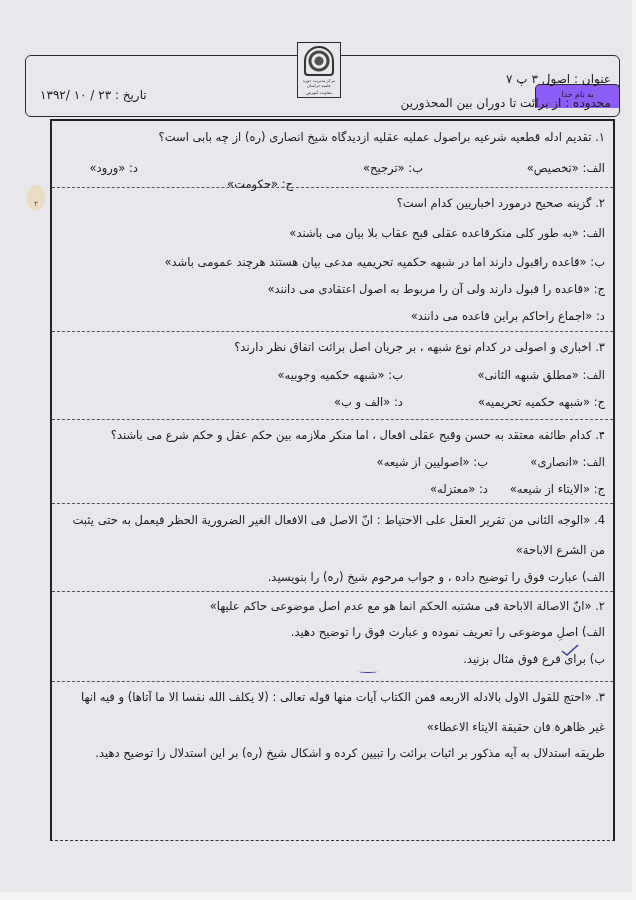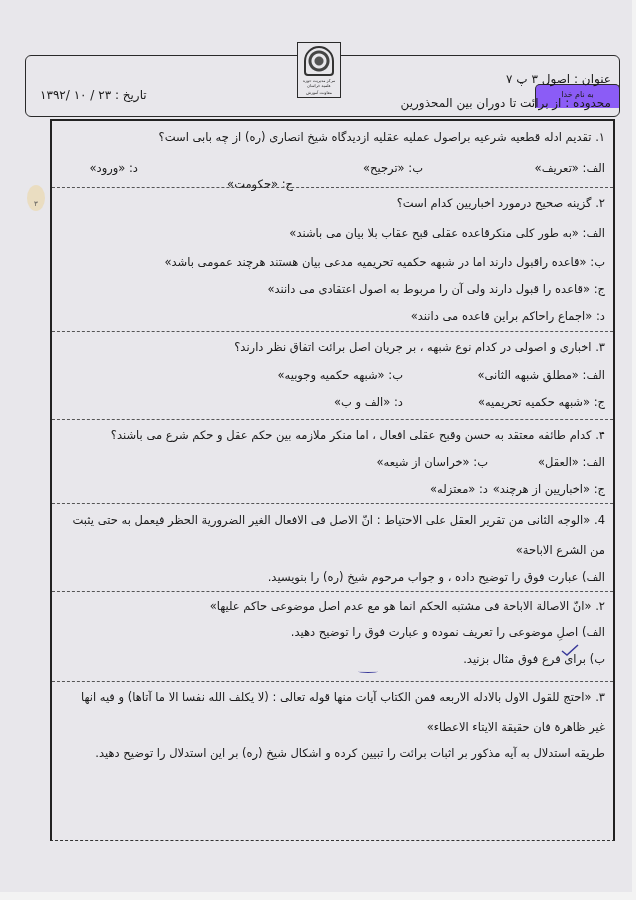--- a/index.html
+++ b/index.html
@@ -69,21 +69,21 @@
   <div class="logo-text">معاونت آموزش</div>
 </div>
 <div class="hdr-title">عنوان : اصول ۳ پ ۷</div>
 <div class="hdr-range">محدوده : از برائت تا دوران بین المحذورین</div>
 <div class="hdr-date">تاریخ : ۲۳ / ۱۰ /۱۳۹۲</div>
 
 <div class="main-box">
 
   <div class="section first" style="top:0;height:66px;">
     <div class="line" style="top:9px;">۱. تقدیم ادله قطعیه شرعیه براصول عملیه عقلیه ازدیدگاه شیخ انصاری (ره) از چه بابی است؟</div>
-    <div class="opt" style="right:8px;top:40px;">الف: «تعریف»</div>
+    <div class="opt" style="right:8px;top:40px;">الف: «تخصیص»</div>
     <div class="opt" style="right:190px;top:40px;">ب: «ترجیح»</div>
     <div class="opt" style="right:320px;top:56px;">ج: «حکومت»</div>
     <div class="opt" style="right:475px;top:40px;">د: «ورود»</div>
   </div>
 
   <div class="section" style="top:66px;height:144px;">
     <div class="line" style="top:8px;">۲. گزینه صحیح درمورد اخباریین کدام است؟</div>
     <div class="line" style="top:38px;">الف: «به طور کلی منکرقاعده عقلی قبح عقاب بلا بیان می باشند»</div>
     <div class="line" style="top:67px;">ب: «قاعده راقبول دارند اما در شبهه حکمیه تحریمیه مدعی بیان هستند هرچند عمومی باشد»</div>
     <div class="line" style="top:94px;">ج: «قاعده را قبول دارند ولی آن را مربوط به اصول اعتقادی می دانند»</div>
@@ -93,23 +93,23 @@
   <div class="section" style="top:210px;height:88px;">
     <div class="line" style="top:8px;">۳. اخباری و اصولی در کدام نوع شبهه ، بر جریان اصل برائت اتفاق نظر دارند؟</div>
     <div class="opt" style="right:8px;top:36px;">الف: «مطلق شبهه الثانی»</div>
     <div class="opt" style="right:210px;top:36px;">ب: «شبهه حکمیه وجوبیه»</div>
     <div class="opt" style="right:8px;top:63px;">ج: «شبهه حکمیه تحریمیه»</div>
     <div class="opt" style="right:210px;top:63px;">د: «الف و ب»</div>
   </div>
 
   <div class="section" style="top:298px;height:84px;">
     <div class="line" style="top:8px;">۴. کدام طائفه معتقد به حسن وقبح عقلی افعال ، اما منکر ملازمه بین حکم عقل و حکم شرع می باشند؟</div>
-    <div class="opt" style="right:8px;top:35px;">الف: «العقل»</div>
-    <div class="opt" style="right:125px;top:35px;">ب: «خراسان از شیعه»</div>
-    <div class="opt" style="right:8px;top:62px;">ج: «اخباریین از هرچند»</div>
+    <div class="opt" style="right:8px;top:35px;">الف: «انصاری»</div>
+    <div class="opt" style="right:125px;top:35px;">ب: «اصولیین از شیعه»</div>
+    <div class="opt" style="right:8px;top:62px;">ج: «الایتاء از شیعه»</div>
     <div class="opt" style="right:125px;top:62px;">د: «معتزله»</div>
   </div>
 
   <div class="section" style="top:382px;height:88px;">
     <div class="line" style="top:9px;">4. «الوجه الثانی من تقریر العقل علی الاحتیاط : انّ الاصل فی الافعال الغیر الضروریة الحظر فیعمل به حتی یثبت</div>
     <div class="line" style="top:39px;">من الشرع الاباحة»</div>
     <div class="line" style="top:66px;">الف) عبارت فوق را توضیح داده ، و جواب مرحوم شیخ (ره) را بنویسید.</div>
   </div>
 
   <div class="section" style="top:470px;height:90px;">

